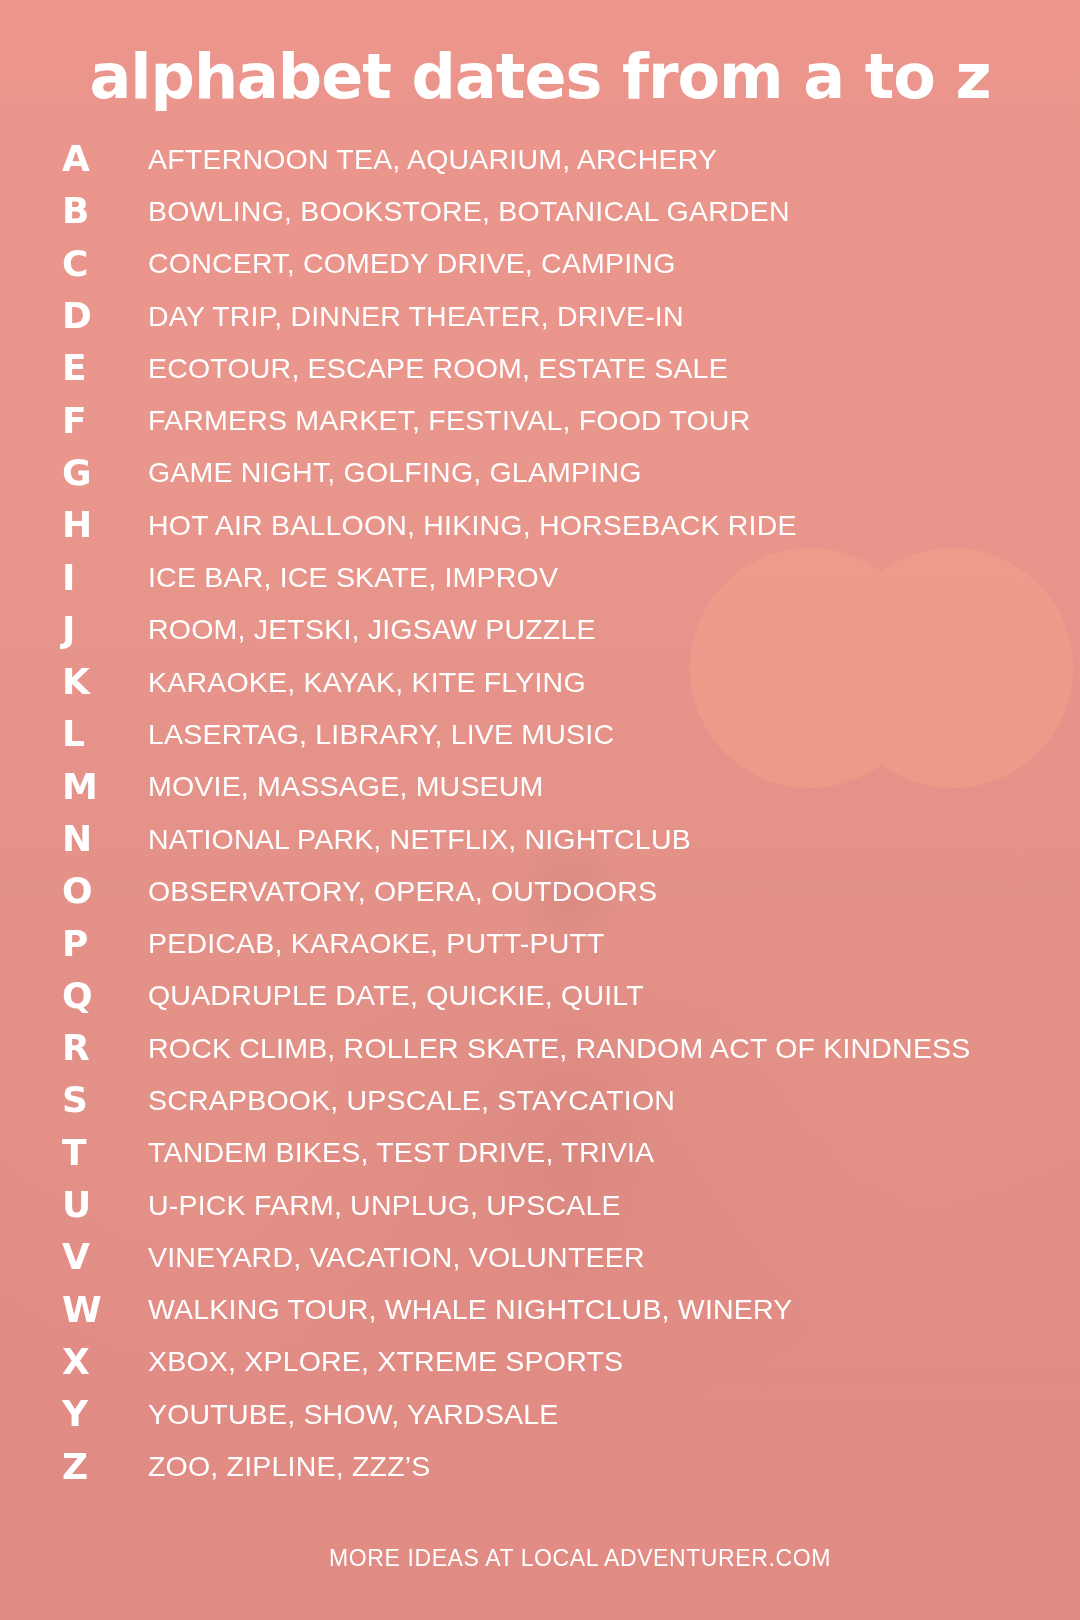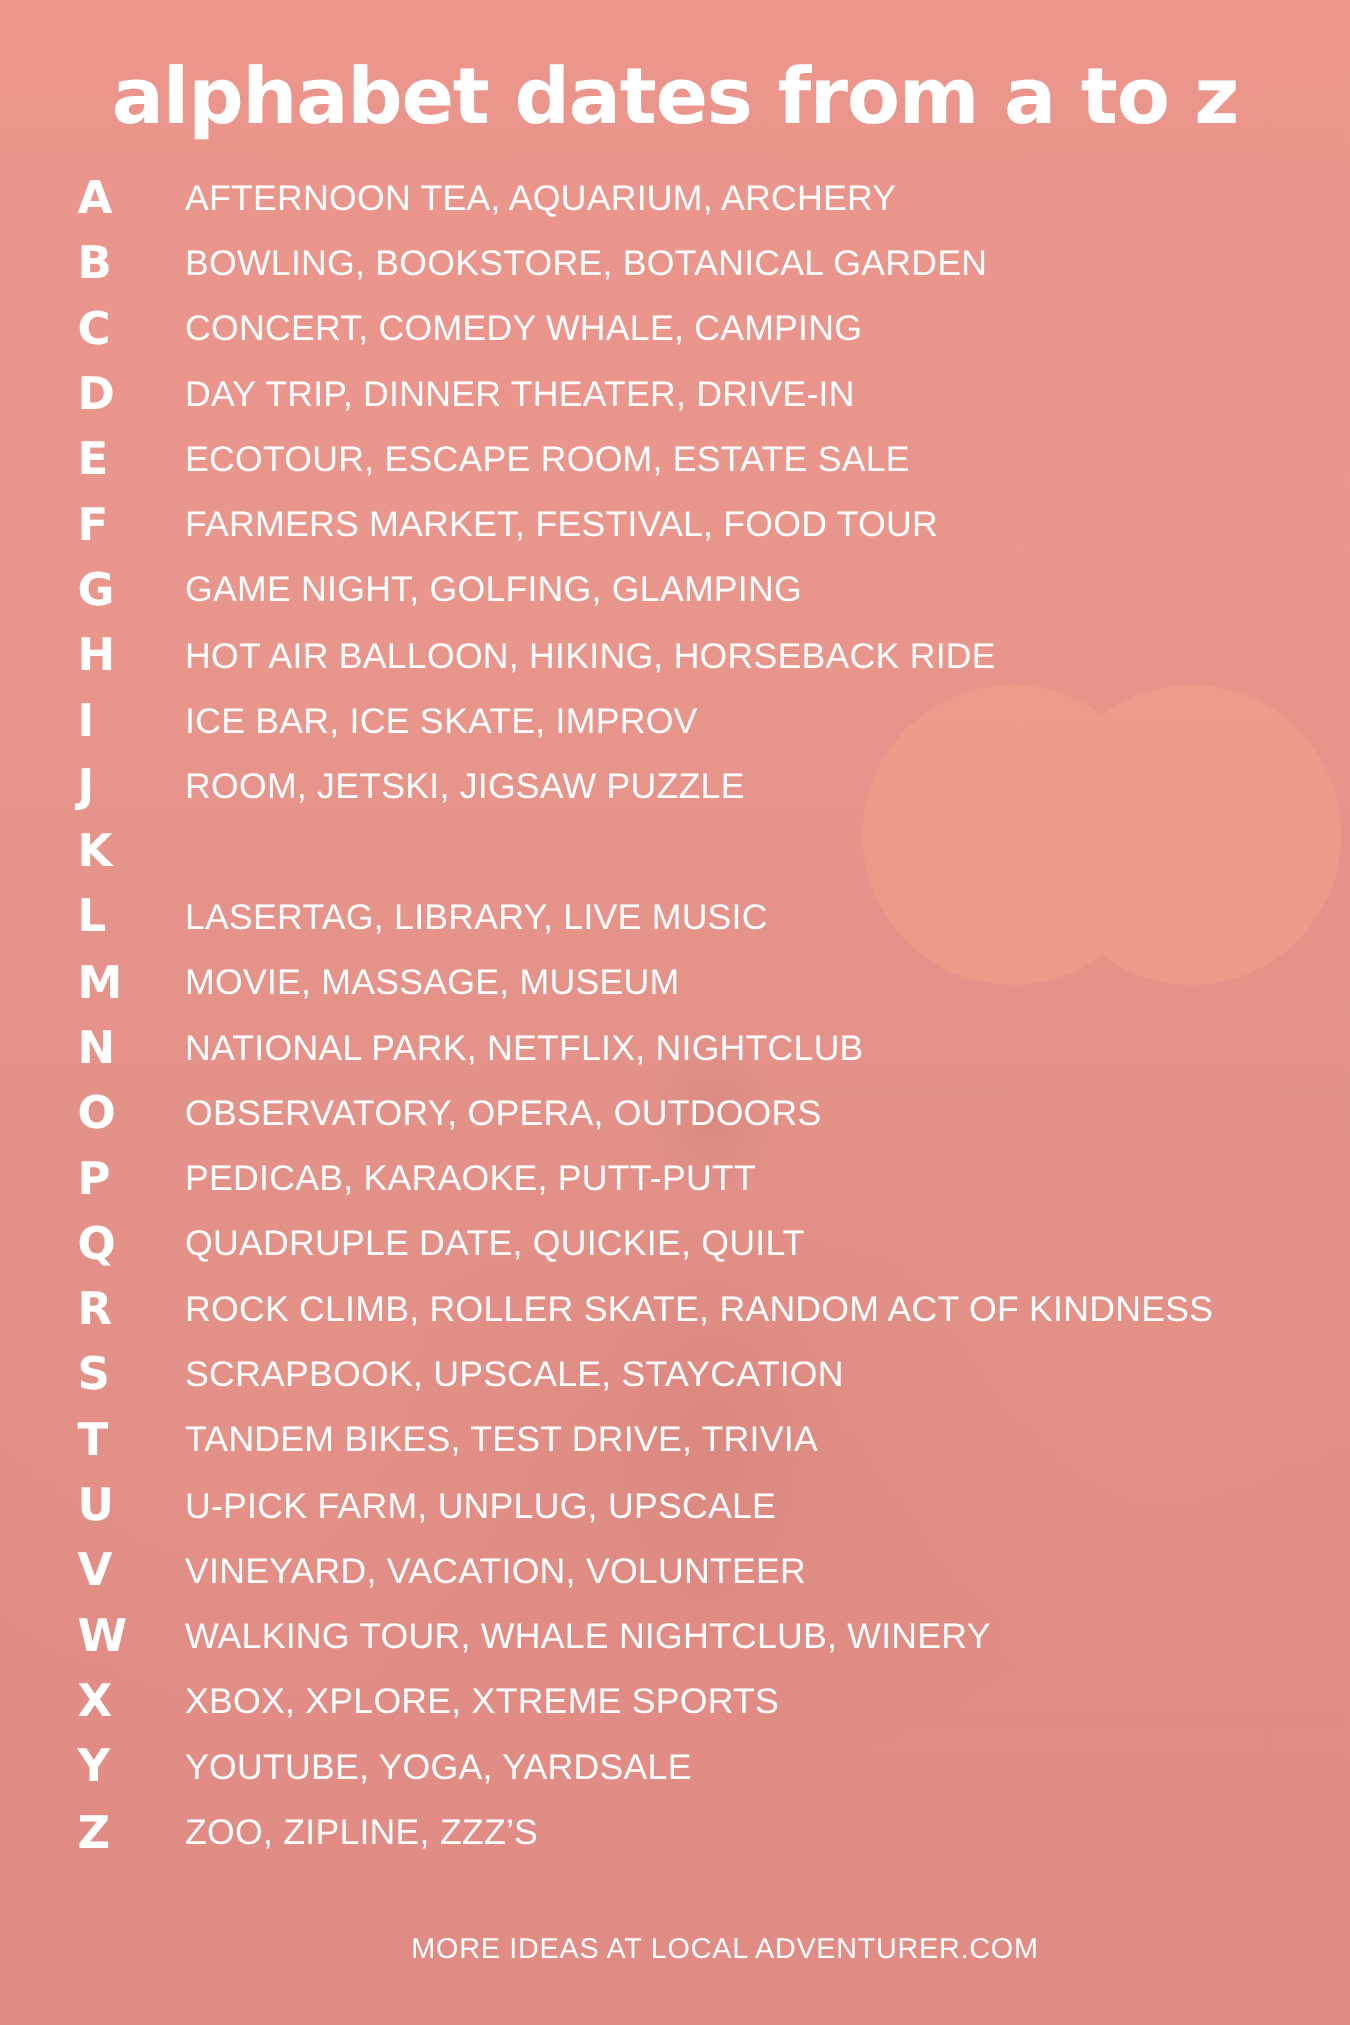--- a/index.html
+++ b/index.html
@@ -185,21 +185,21 @@
         <div class="row">
           <div class="letter">A</div>
           <div class="ideas">AFTERNOON TEA, AQUARIUM, ARCHERY</div>
         </div>
         <div class="row">
           <div class="letter">B</div>
           <div class="ideas">BOWLING, BOOKSTORE, BOTANICAL GARDEN</div>
         </div>
         <div class="row">
           <div class="letter">C</div>
-          <div class="ideas">CONCERT, COMEDY WHALE, CAMPING</div>
+          <div class="ideas">CONCERT, COMEDY DRIVE, CAMPING</div>
         </div>
         <div class="row">
           <div class="letter">D</div>
           <div class="ideas">DAY TRIP, DINNER THEATER, DRIVE-IN</div>
         </div>
         <div class="row">
           <div class="letter">E</div>
           <div class="ideas">ECOTOUR, ESCAPE ROOM, ESTATE SALE</div>
         </div>
         <div class="row">
@@ -217,20 +217,21 @@
         <div class="row">
           <div class="letter">I</div>
           <div class="ideas">ICE BAR, ICE SKATE, IMPROV</div>
         </div>
         <div class="row">
           <div class="letter">J</div>
           <div class="ideas">ROOM, JETSKI, JIGSAW PUZZLE</div>
         </div>
         <div class="row">
           <div class="letter">K</div>
+          <div class="ideas">KARAOKE, KAYAK, KITE FLYING</div>
         </div>
         <div class="row">
           <div class="letter">L</div>
           <div class="ideas">LASERTAG, LIBRARY,  LIVE MUSIC</div>
         </div>
         <div class="row">
           <div class="letter">M</div>
           <div class="ideas">MOVIE, MASSAGE, MUSEUM</div>
         </div>
         <div class="row">
@@ -272,21 +273,21 @@
         <div class="row">
           <div class="letter">W</div>
           <div class="ideas">WALKING TOUR, WHALE NIGHTCLUB, WINERY</div>
         </div>
         <div class="row">
           <div class="letter">X</div>
           <div class="ideas">XBOX, XPLORE, XTREME SPORTS</div>
         </div>
         <div class="row">
           <div class="letter">Y</div>
-          <div class="ideas">YOUTUBE, YOGA, YARDSALE</div>
+          <div class="ideas">YOUTUBE, SHOW, YARDSALE</div>
         </div>
         <div class="row">
           <div class="letter">Z</div>
           <div class="ideas">ZOO, ZIPLINE, ZZZ’S</div>
         </div>
       </div>
 
     <div class="footer">MORE IDEAS AT LOCAL ADVENTURER.COM</div>
   </div>
 </div>

